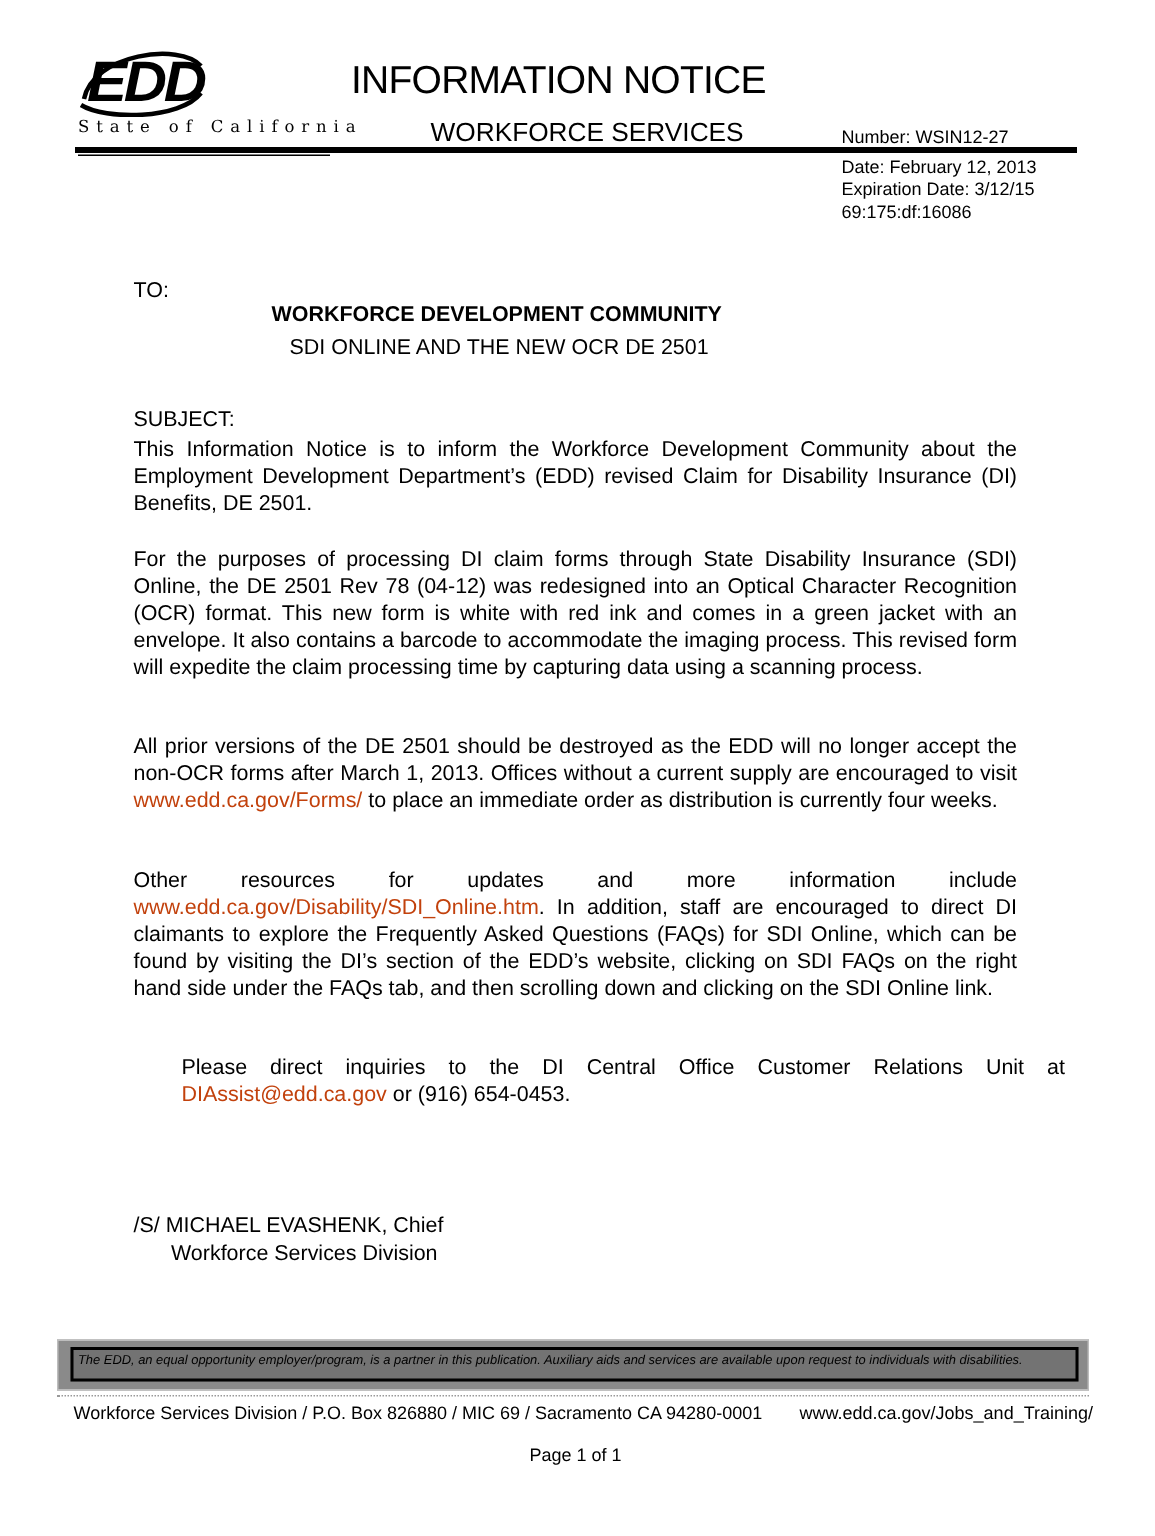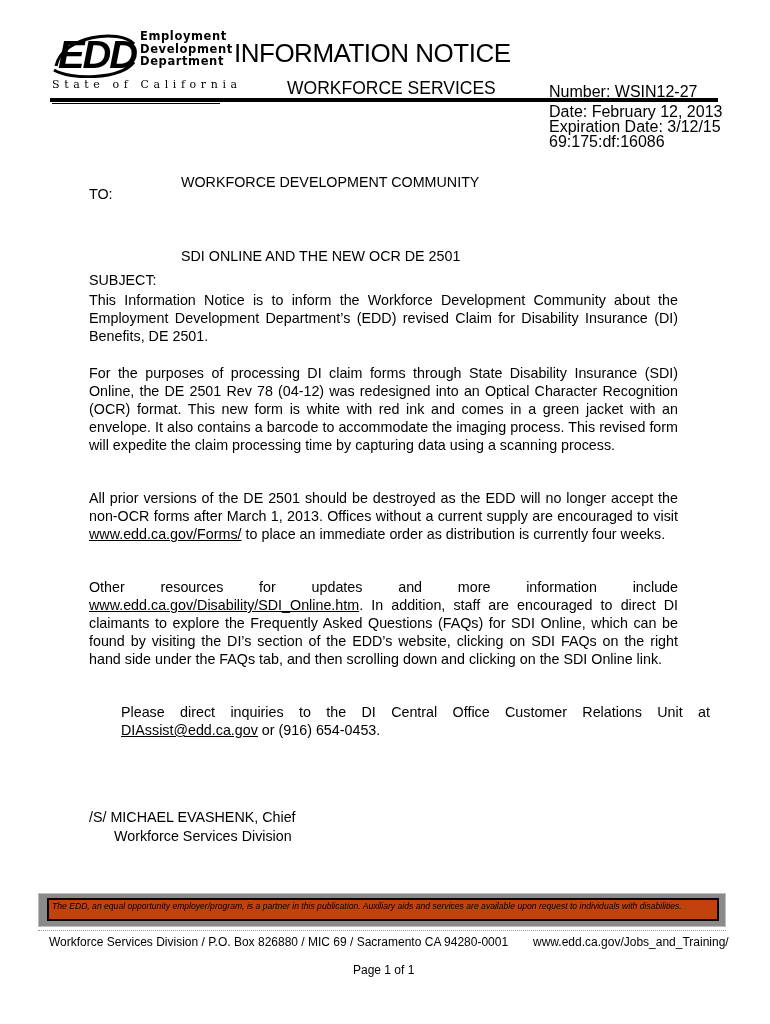--- a/index.html
+++ b/index.html
@@ -26,83 +26,78 @@
     .logo-state {
       position: absolute; left: 2px; top: 50px; width: 168px;
       font-family: "DejaVu Serif", serif; font-size: 11px; letter-spacing: 4.6px;
       border-bottom: 1px solid #000; padding-bottom: 12px; white-space: nowrap;
     }
 
     
     .title { left: 234px; top: 38px; font-weight: normal; font-size: 26px; letter-spacing: -0.5px; }
     .subtitle { left: 287px; top: 78px; font-size: 17.5px; }
     .rule { left: 50px; top: 98px; width: 668px; height: 4px; background: #000; }
-    .meta { left: 549px; font-size: 16px; line-height: 15px; }
+    .meta { left: 561px; font-size: 12px; line-height: 15px; }
     .meta-number { top: 84px; }
     .meta-block { top: 104px; }
 
     
     .label { left: 89px; font-size: 14.3px; }
     .value { left: 181px; font-size: 14.3px; }
     .para {
       left: 89px; width: 589px; font-size: 14.3px; line-height: 18px;
       text-align: justify; margin: 0;
     }
-    .para a { color: #000000; text-decoration: underline; }
+    .para a { color: #c2410c; }
 
     .sig { left: 89px; top: 808px; font-size: 14.3px; line-height: 19px; }
     .sig .div { padding-left: 25px; }
 
     
     .notice-frame {
       left: 38px; top: 893px; width: 688px; height: 34px;
       background: #8a8a8a; border: 1px solid #bdbdbd; box-sizing: border-box;
     }
     .notice-box {
       position: absolute; left: 8px; top: 4px; right: 6px; bottom: 5px;
-      background: #c2410c; border: 2px solid #000; box-sizing: border-box;
+      background: #737373; border: 2px solid #000; box-sizing: border-box;
       font-size: 8.6px; font-style: italic; line-height: 10.5px; padding: 1px 3px 0 3px;
       white-space: nowrap; overflow: hidden;
     }
     .foot-rule { left: 38px; top: 930px; width: 688px; height: 0; border-top: 1px dotted #999; }
     .footer-left { left: 49px; top: 935px; font-size: 12px; }
     .footer-right { left: 533px; top: 935px; font-size: 12px; }
     .page-num { left: 353px; top: 963px; font-size: 12px; }
   </style>
 </head>
 <body>
 
 <div class="abs logo">
   <svg class="logo-arc" viewBox="0 0 88 48">
     <path d="M6 36 C 12 6, 70 -2, 84 14" fill="none" stroke="#000" stroke-width="3"></path>
     <path d="M4 40 C 20 50, 70 50, 84 32" fill="none" stroke="#000" stroke-width="3"></path>
   </svg>
   <div class="logo-edd">EDD</div>
-  <div class="logo-words">
-    <div>Employment</div>
-    <div>Development</div>
-    <div>Department</div>
-  </div>
   <div class="logo-state">State of California</div>
 </div>
 
 <div class="abs title">INFORMATION NOTICE</div>
 <div class="abs subtitle">WORKFORCE SERVICES</div>
 <div class="abs meta meta-number">Number:  WSIN12-27</div>
 <div class="abs rule"></div>
 <div class="abs meta meta-block">
   <div>Date:  February 12, 2013</div>
   <div>Expiration Date:  3/12/15</div>
   <div>69:175:df:16086</div>
 </div>
 
 <div class="abs label" style="top:186px;">TO:</div>
-<div class="abs value" style="top:174px;">WORKFORCE DEVELOPMENT COMMUNITY</div>
+<div class="abs value" style="top:202px;font-weight:bold;">WORKFORCE DEVELOPMENT COMMUNITY</div>
 <div class="abs label" style="top:236px;margin-top:36px;">SUBJECT:</div>
-<div class="abs value" style="top:248px;">SDI ONLINE AND THE NEW OCR DE 2501</div>
+<div class="abs value" style="top:224px;margin-left:12px;">SDI ONLINE AND THE NEW OCR DE 2501</div>
 
 <p class="abs para" style="top:291px;">This Information Notice is to inform the Workforce Development Community about the Employment Development Department’s (EDD) revised Claim for Disability Insurance (DI) Benefits, DE 2501.</p>
 <p class="abs para" style="top:364px;">For the purposes of processing DI claim forms through State Disability Insurance (SDI) Online, the DE 2501 Rev 78 (04-12) was redesigned into an Optical Character Recognition (OCR) format. This new form is white with red ink and comes in a green jacket with an envelope. It also contains a barcode to accommodate the imaging process. This revised form will expedite the claim processing time by capturing data using a scanning process.</p>
 <p class="abs para" style="top:489px;"><span>All prior versions of the DE 2501 should be destroyed as the EDD will no longer accept the non-OCR forms after March 1, 2013. Offices without a current supply are encouraged to visit </span><a>www.edd.ca.gov/Forms/</a><span> to place an immediate order as distribution is currently four weeks.</span></p>
 <p class="abs para" style="top:578px;"><span>Other resources for updates and more information include </span><a>www.edd.ca.gov/Disability/SDI_Online.htm</a><span>. In addition, staff are encouraged to direct DI claimants to explore the Frequently Asked Questions (FAQs) for SDI Online, which can be found by visiting the DI’s section of the EDD’s website, clicking on SDI FAQs on the right hand side under the FAQs tab, and then scrolling down and clicking on the SDI Online link.</span></p>
 <p class="abs para" style="top:703px;margin-left:32px;"><span>Please direct inquiries to the DI Central Office Customer Relations Unit at </span><a>DIAssist@edd.ca.gov</a><span> or (916) 654-0453.</span></p>
 
 <div class="abs sig">
   <div>/S/ MICHAEL EVASHENK, Chief</div>
   <div class="div">Workforce Services Division</div>

